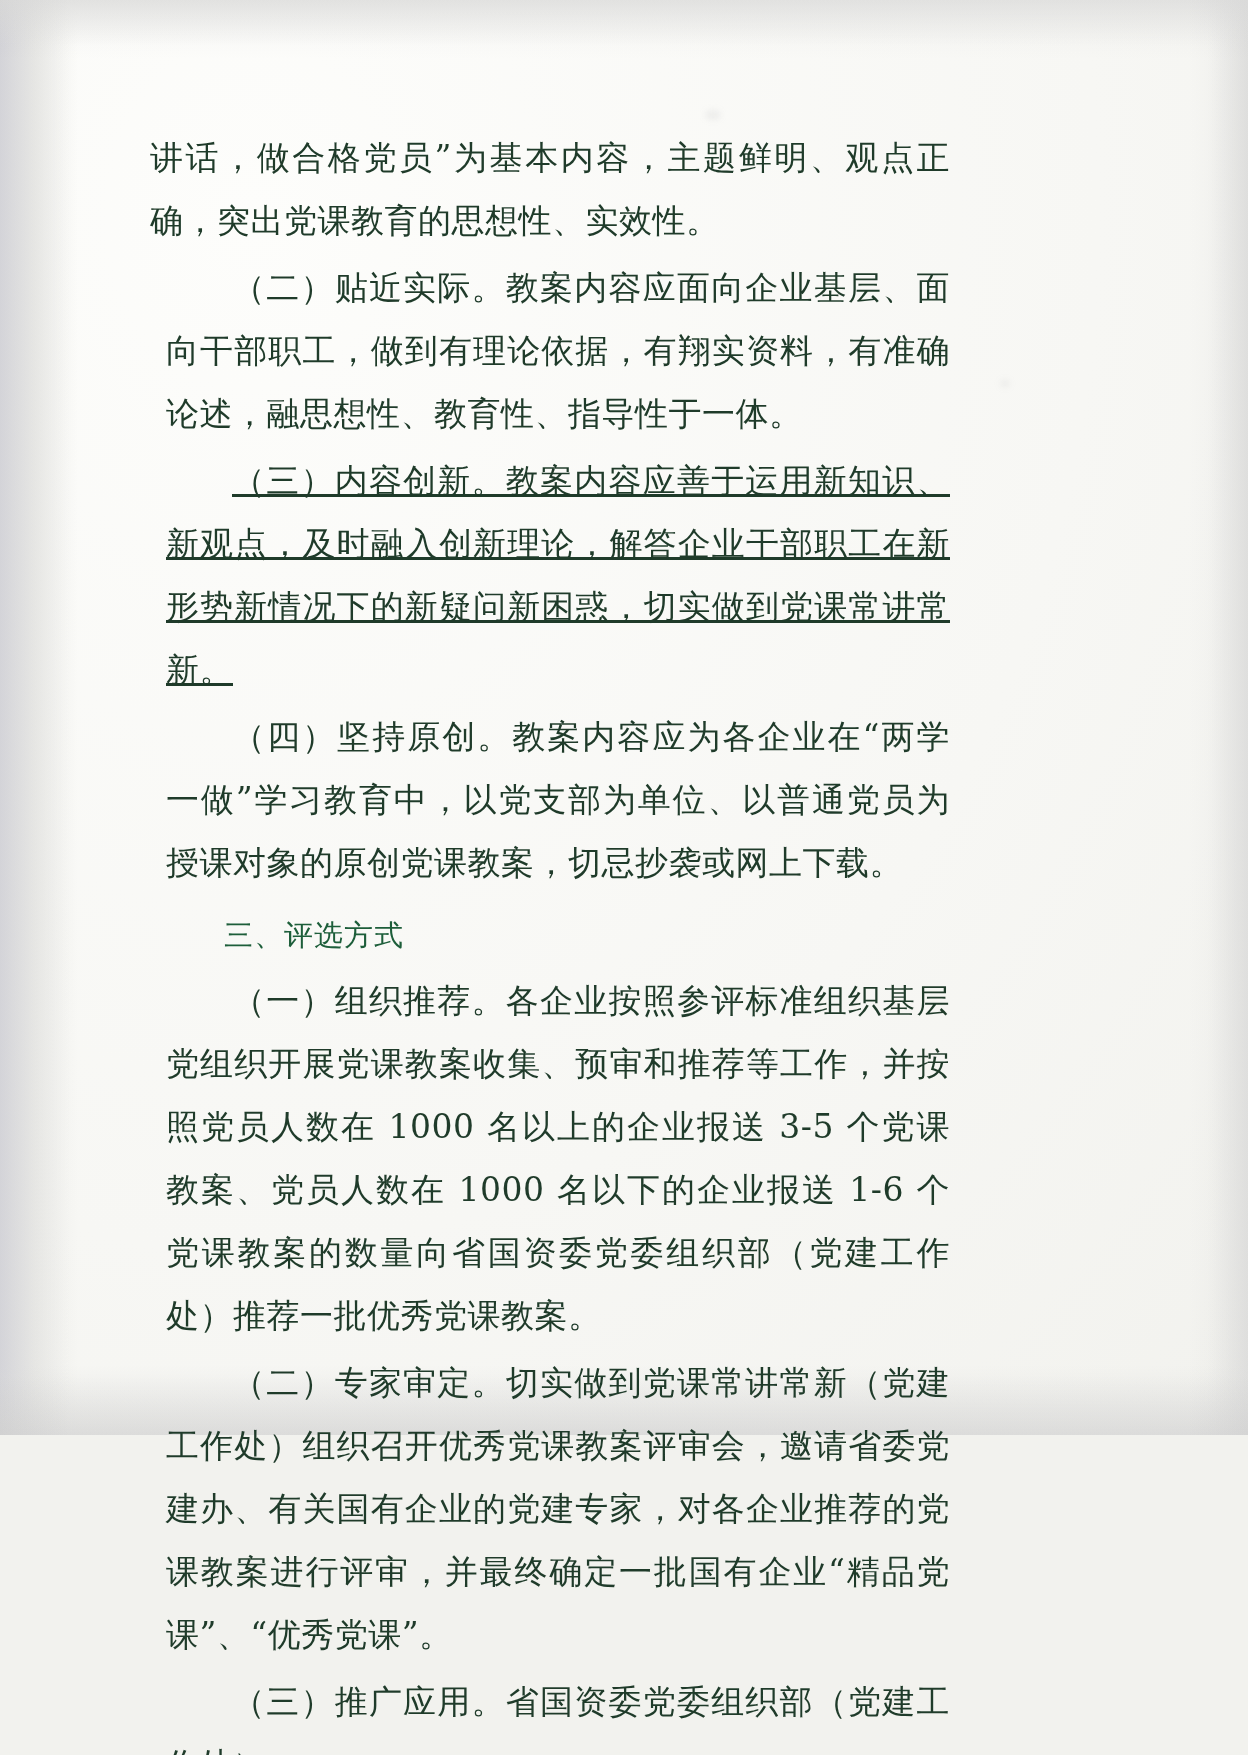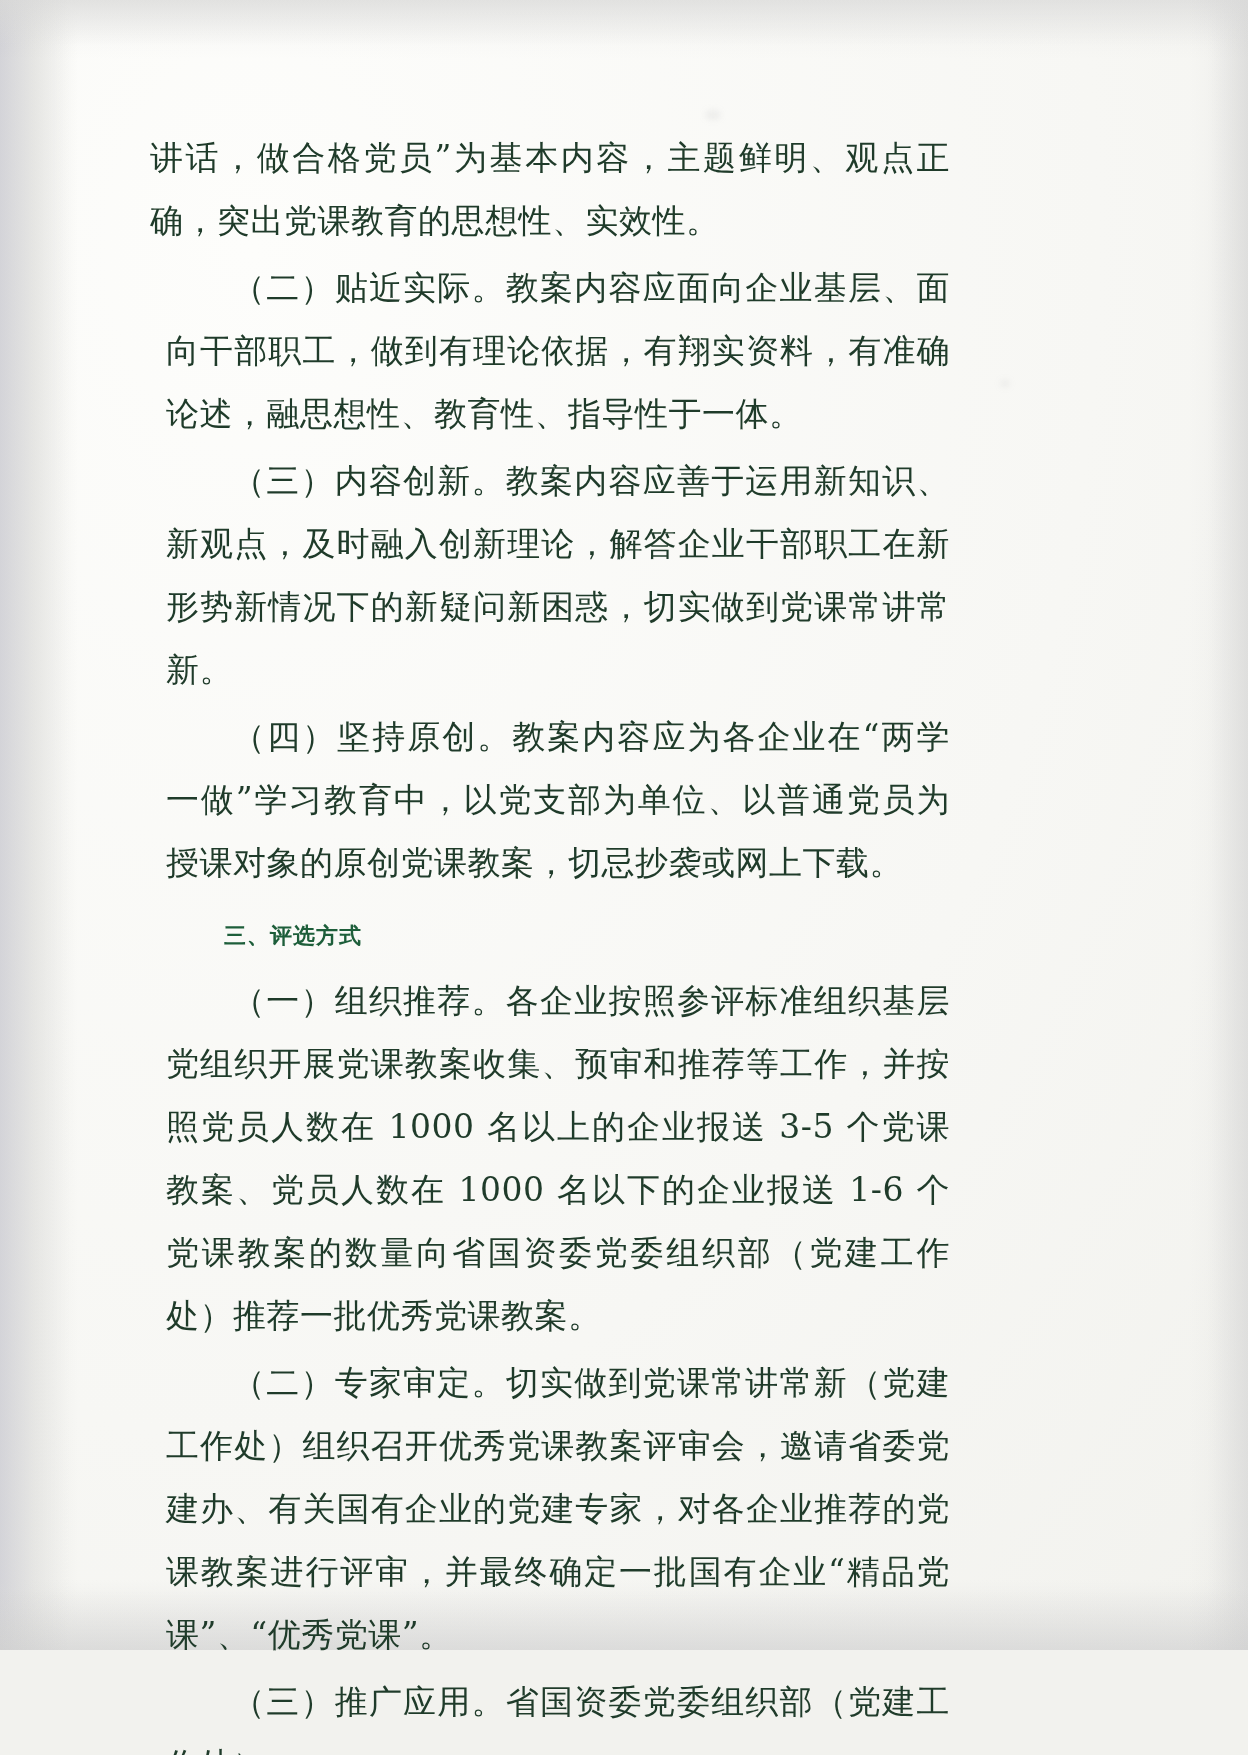--- a/index.html
+++ b/index.html
@@ -9,21 +9,21 @@
   body {
     width: 1248px;
     height: 1755px;
     background: #f2f2ee;
     font-family: "DejaVu Serif", serif;
     overflow: hidden;
   }
   .page {
     position: relative;
     width: 1248px;
-    height: 1650px;
+    height: 1435px;
     background: #ffffff;
     background-image:
       radial-gradient(ellipse at 20% 15%, #fdfdfb 0%, #f7f7f4 60%, #f2f2ee 100%);
     box-sizing: border-box;
   }
   
   .paper-tint {
     position: absolute;
     inset: 0;
     pointer-events: none;
@@ -80,31 +80,31 @@
     letter-spacing: 0.5px;
     white-space: pre-wrap;
   }
   p.indent {
     text-indent: 66px;
     margin-left: 16px;
   }
   p.heading {
     margin: 10px 0 2px 0;
     font-family: "DejaVu Sans", sans-serif;
-    font-size: 22px;
+    font-size: 29px;
     line-height: 63px;
-    font-weight: bold;
+    font-weight: normal;
     color: #1d5e3a;
     text-indent: 74px;
     letter-spacing: 1px;
   }
   
   .ink-a { color: #1b3a2a; }
   .ink-b { color: #213f2c; }
-  .ink-c { color: #1e4030; }
+  .ink-c { color: #1e4030; text-decoration: underline; }
   .ink-d { color: #233c2d; }
   .ink-e { color: #1c3b2b; }
   .ink-f { color: #24402f; }
   .ink-g { color: #1f3d2c; }
 
   .smudge {
     position: absolute;
     pointer-events: none;
     border-radius: 50%;
     background: rgba(150,150,160,0.12);

